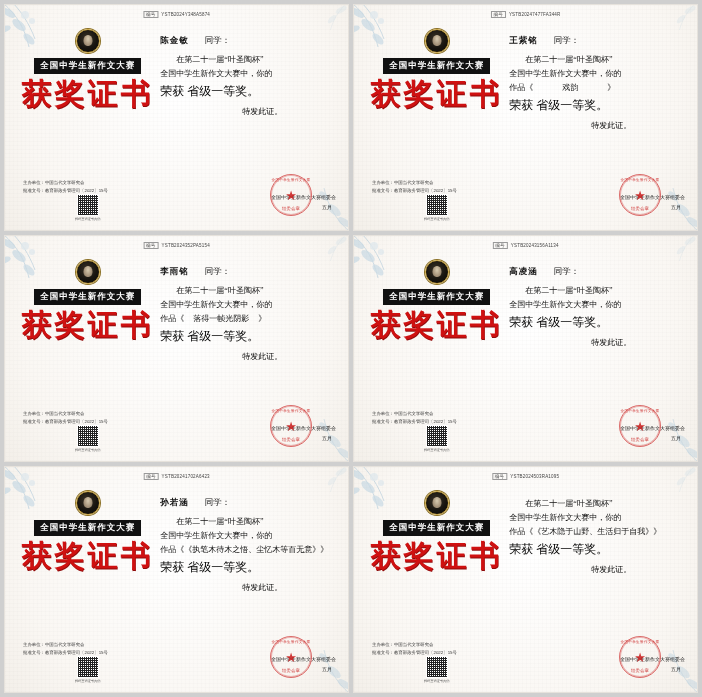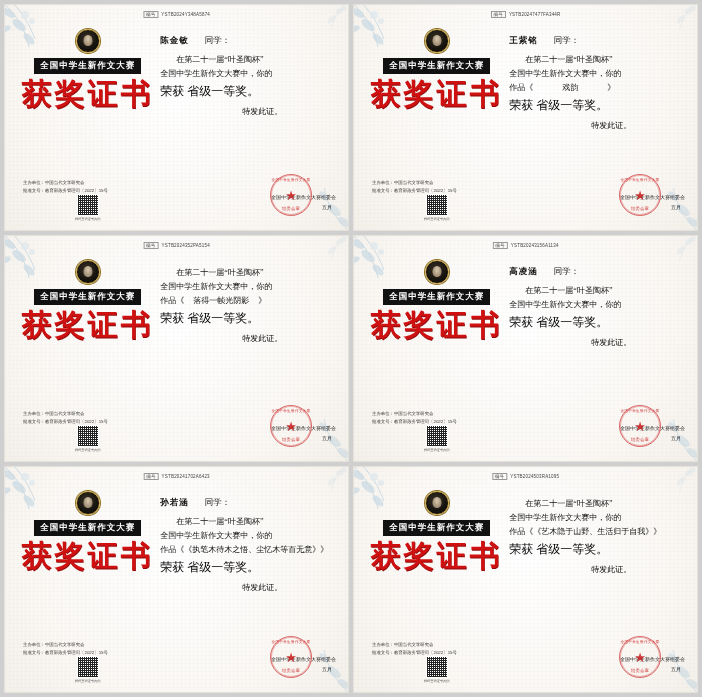--- a/index.html
+++ b/index.html
@@ -447,20 +447,23 @@
         <div class="big-title">获奖证书</div>
         <div class="meta">
           <div>主办单位：中国当代文学研究会</div>
           <div>批准文号：教育部政务管理司〔2022〕15号</div>
         </div>
         <div class="qr"></div>
         <div class="qr-cap">扫码查询证书真伪</div>
       </div>
 
       <div class="right">
+        <div class="recipient">
+          <span class="nm">李雨铭</span><span class="hon">同学：</span>
+        </div>
         <div class="body-line indent">
           <span>在第二十一届</span><span>“叶圣陶杯”</span>
         </div>
         <div class="body-line">全国中学生新作文大赛中，你的</div>
         <div class="work-line">
           <span>作品《</span><span class="work-title">落得一帧光阴影</span><span>》</span>
         </div>
         <div class="award-line">
           <span>荣获</span>
           <span>省级一等奖</span><span>。</span>

